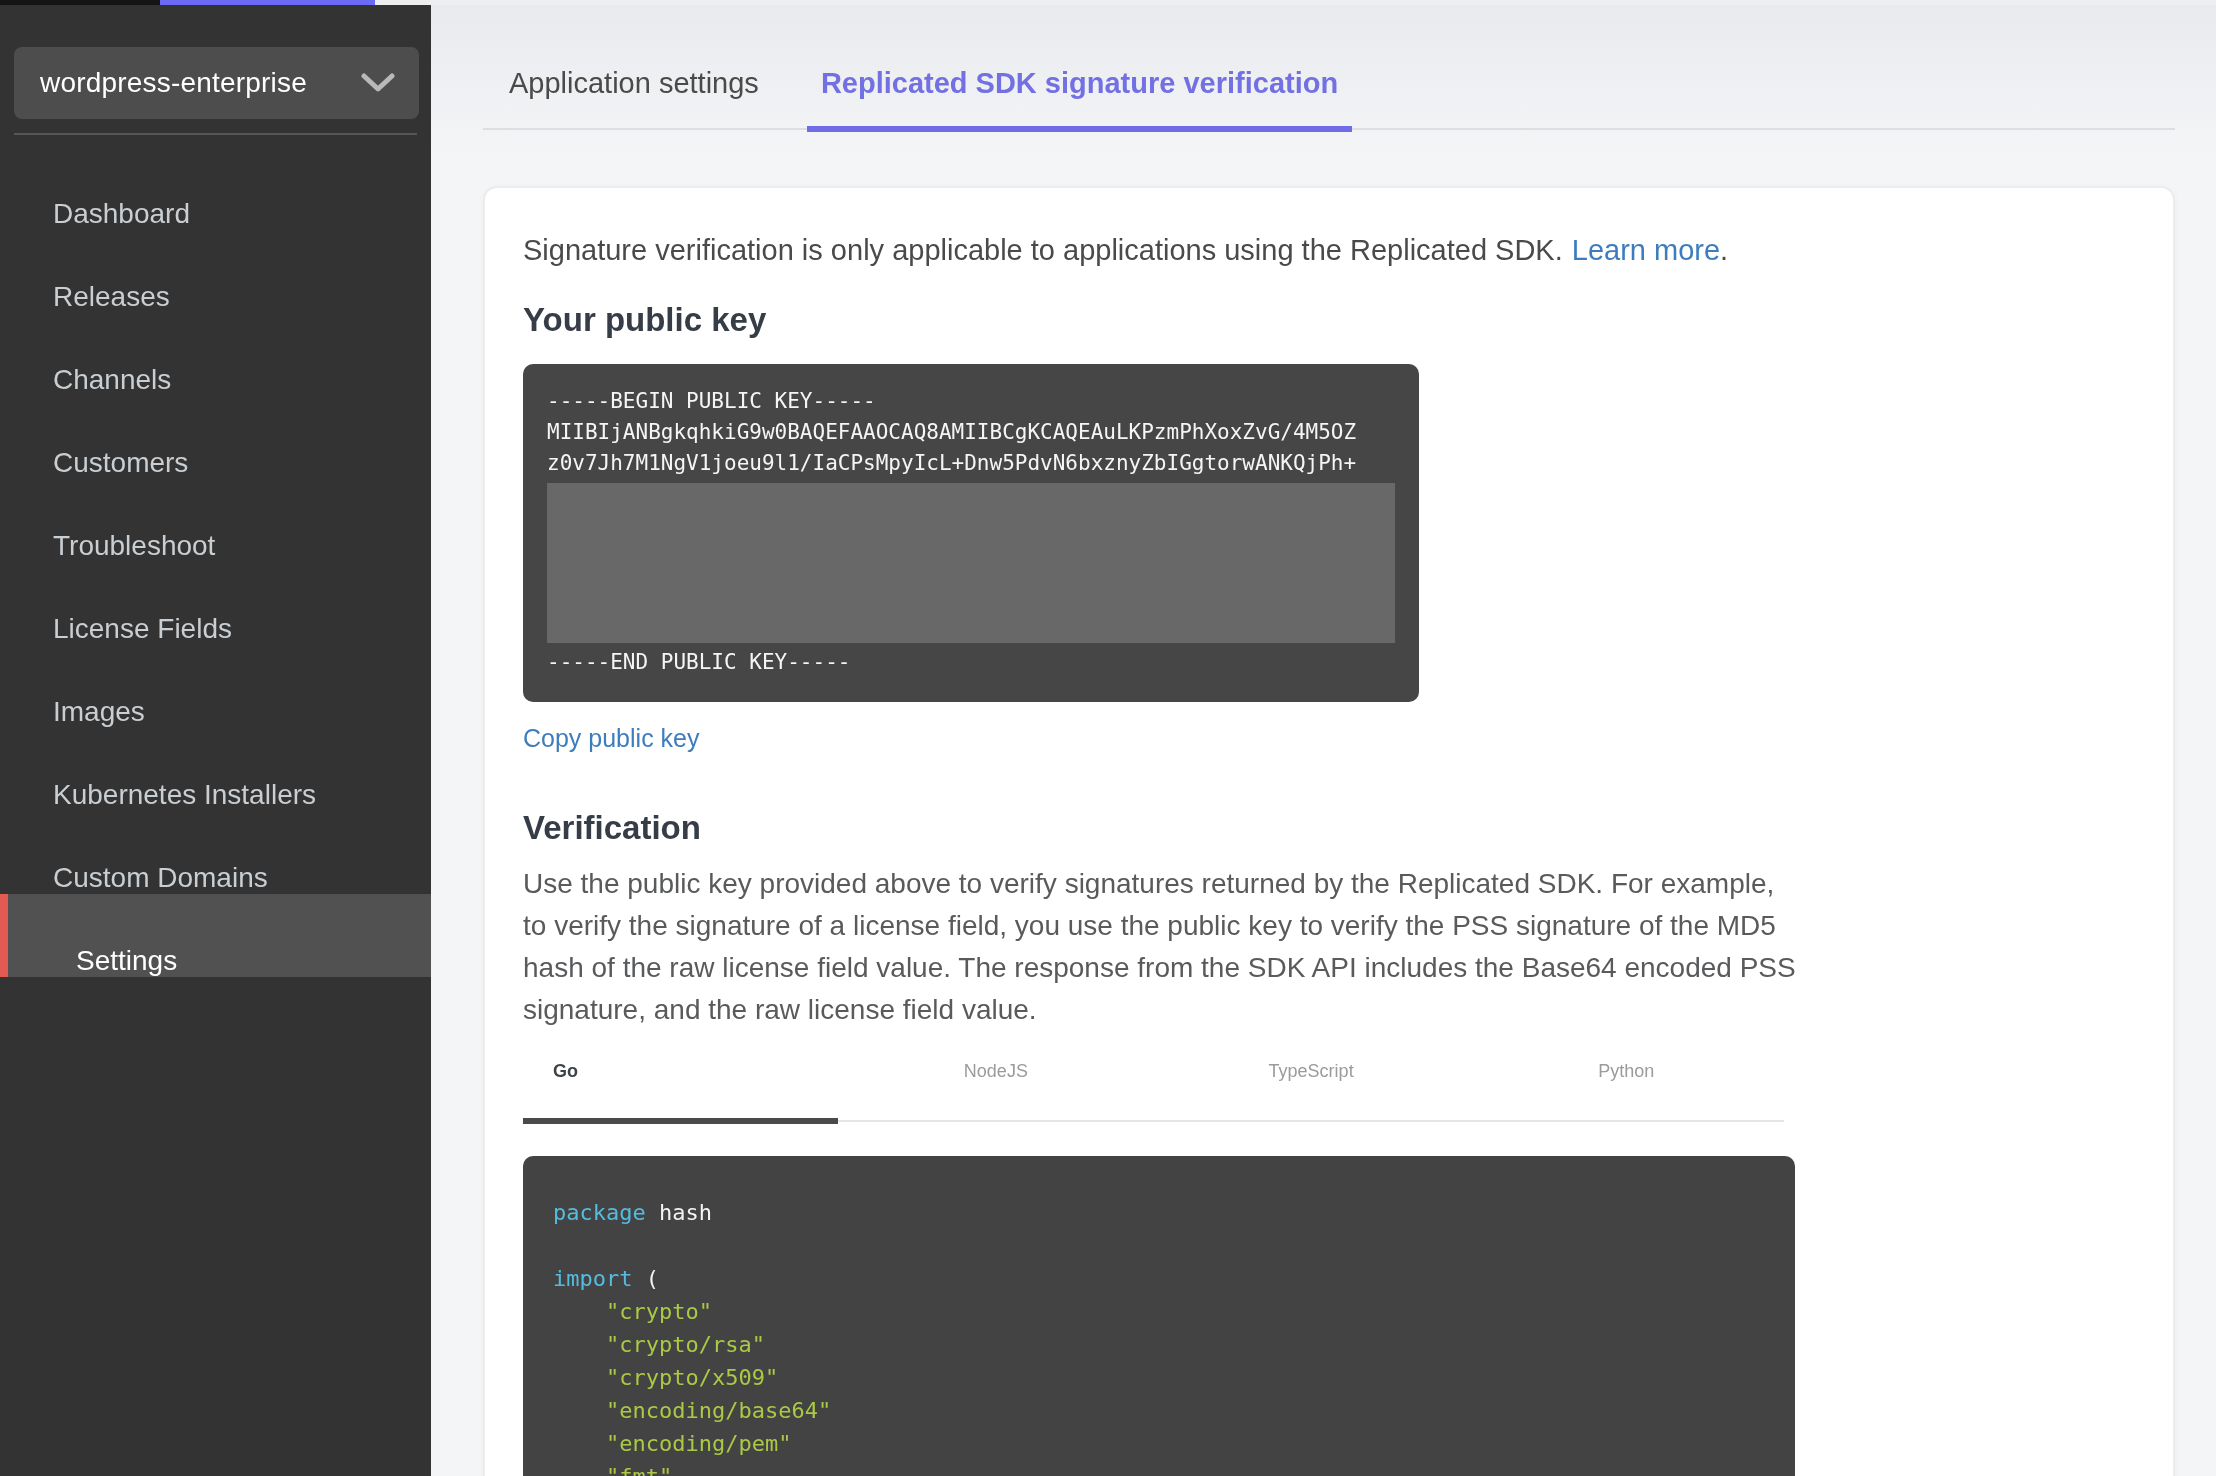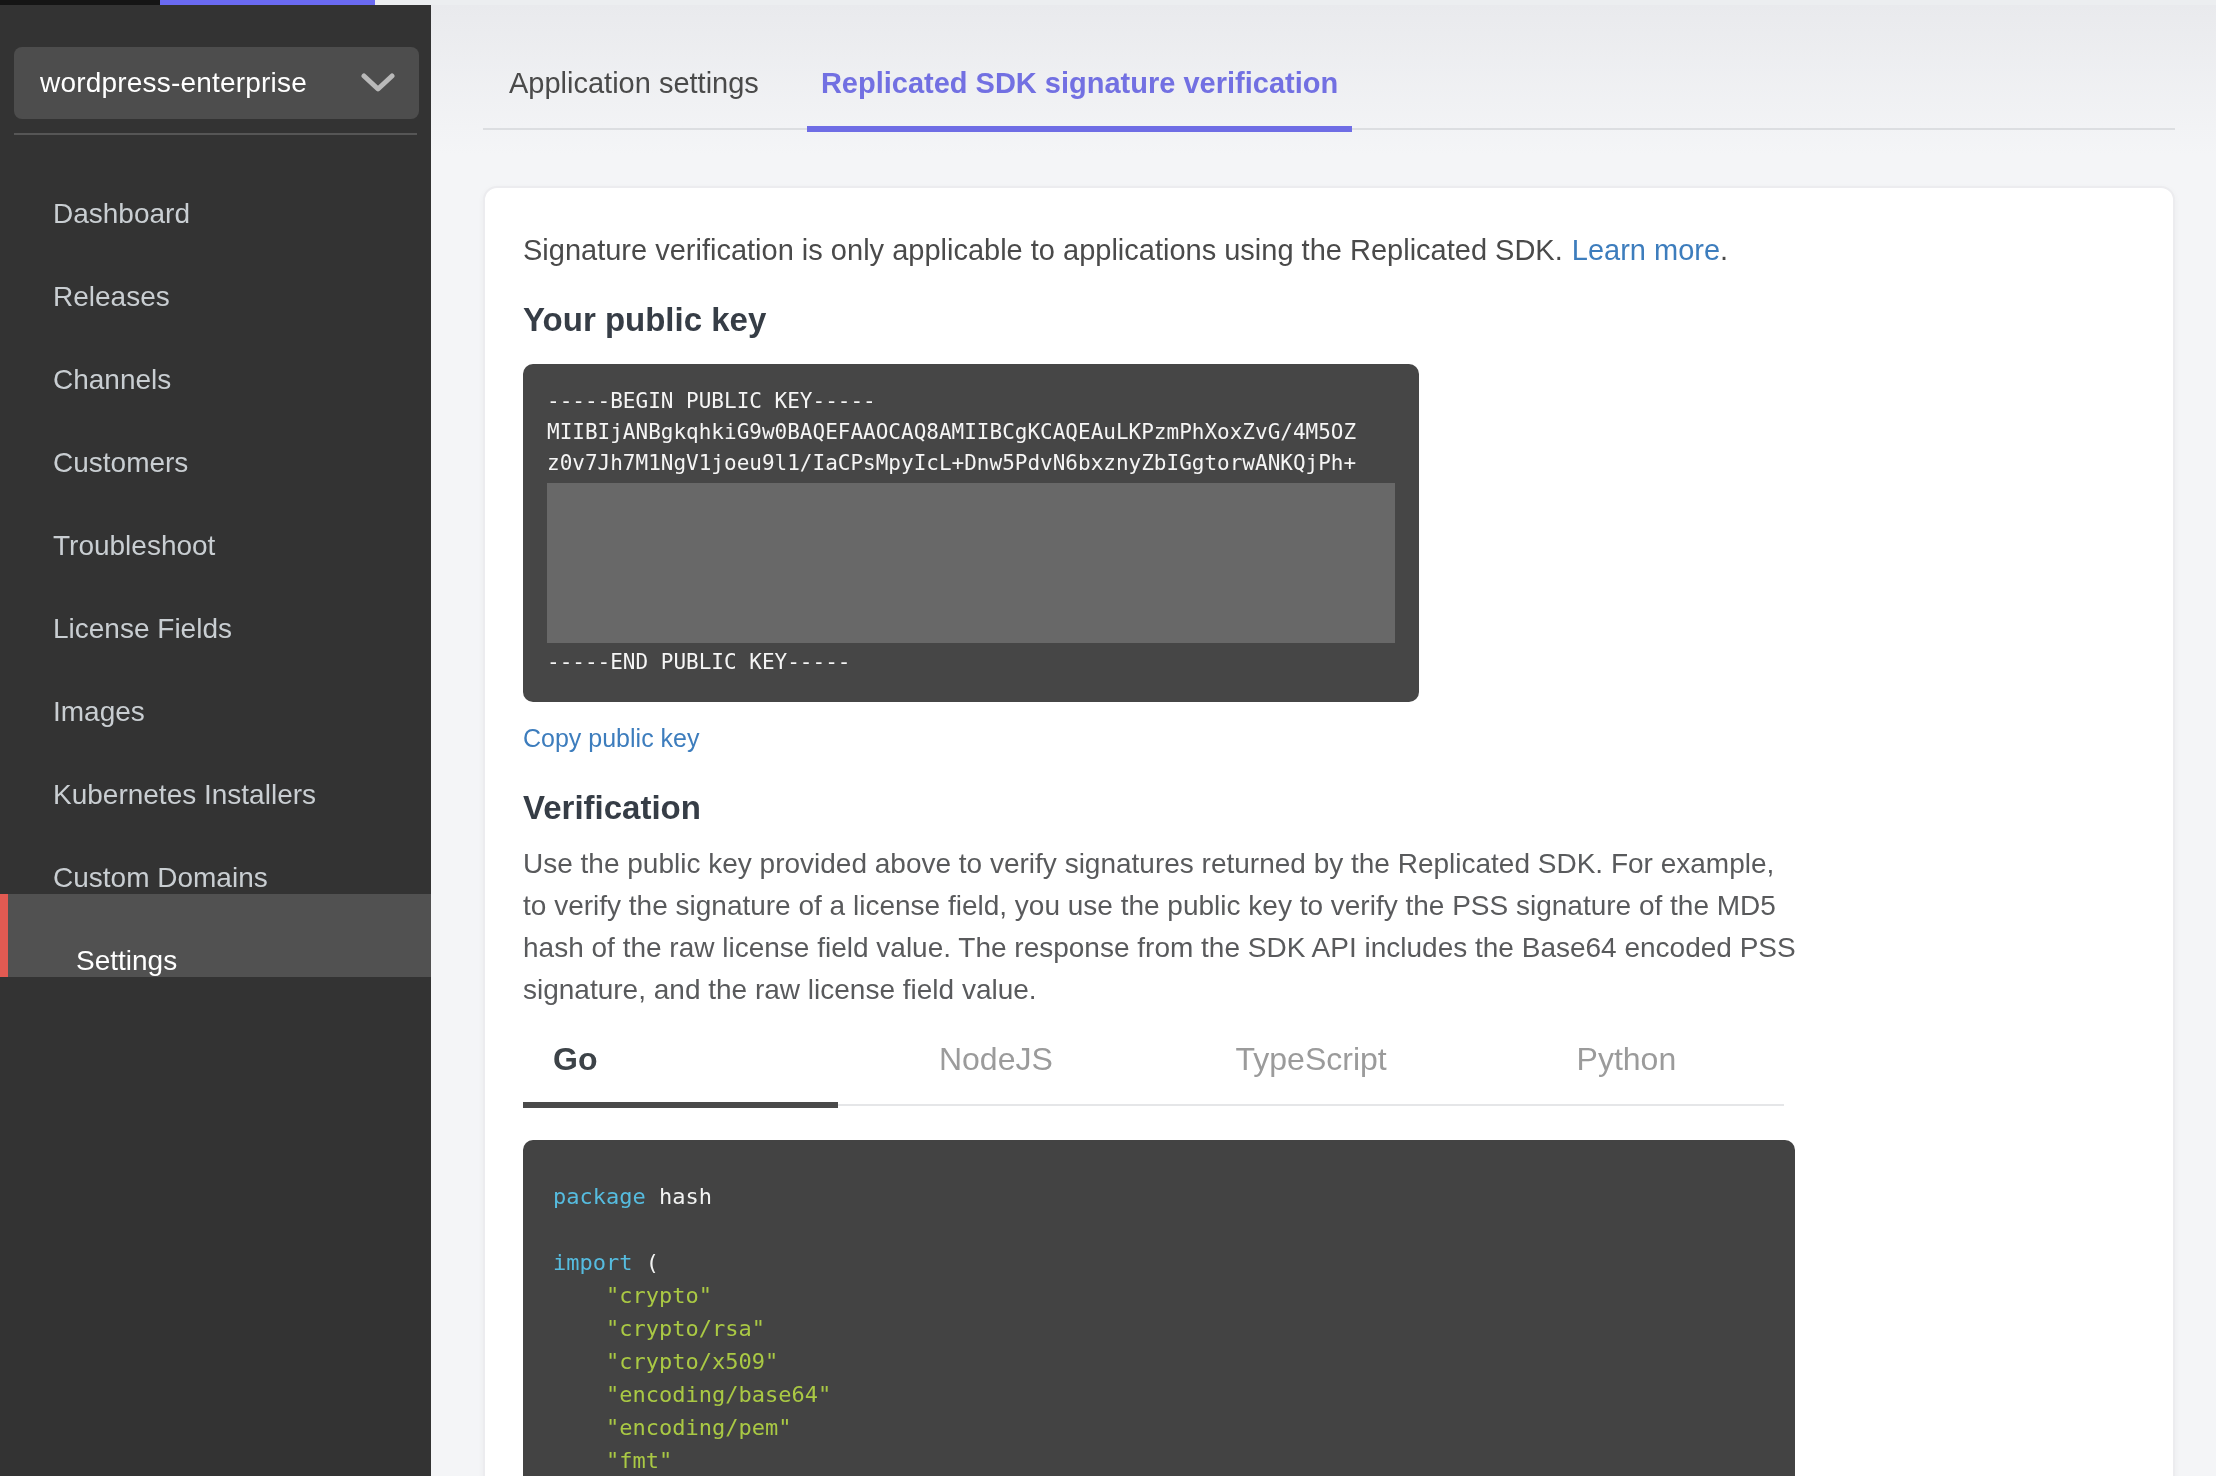--- a/index.html
+++ b/index.html
@@ -65,27 +65,27 @@
     margin-top:25px; width:896px; background:#464646; border-radius:10px;
     padding:22px 24px 24px;
     font-family:"DejaVu Sans Mono","Liberation Mono",monospace;
     font-size:21px; line-height:31px; color:#f5f5f5;
   }
   .pem-line { white-space:pre; }
   .pem-redacted { height:160px; background:#686868; margin:4px 0; }
 
   .copy-link { display:inline-block; margin-top:22px; font-size:25px; color:#3d7dbd; text-decoration:none; cursor:pointer; }
 
-  .verification-heading { margin-top:36px; }
+  .verification-heading { margin-top:56px; }
   .verification-body { margin-top:16px; max-width:1280px; font-size:28px; line-height:42px; color:#595a5c; }
 
   .lang-tabs { margin-top:30px; width:1261px; display:flex; border-bottom:2px solid #e5e6e8; }
   .lang-tab {
-    width:25%; text-align:center; font-size:32px; color:#9b9b9b;
-    padding-bottom:24px; border-bottom:6px solid transparent; margin-bottom:-4px; cursor:pointer;
+    width:25%; text-align:center; font-size:18px; color:#9b9b9b;
+    padding-bottom:36px; border-bottom:6px solid transparent; margin-bottom:-4px; cursor:pointer;
   }
   .lang-tab.active { color:#3d4348; font-weight:600; text-align:left; padding-left:30px; border-bottom-color:#4a4a4a; }
 
   .code-block {
     margin-top:34px; width:1272px; background:#434343; border-radius:10px;
     padding:40px 30px 30px;
     font-family:"DejaVu Sans Mono","Liberation Mono",monospace;
     font-size:22px; line-height:33px;
   }
   .code-line { white-space:pre; min-height:33px; }

